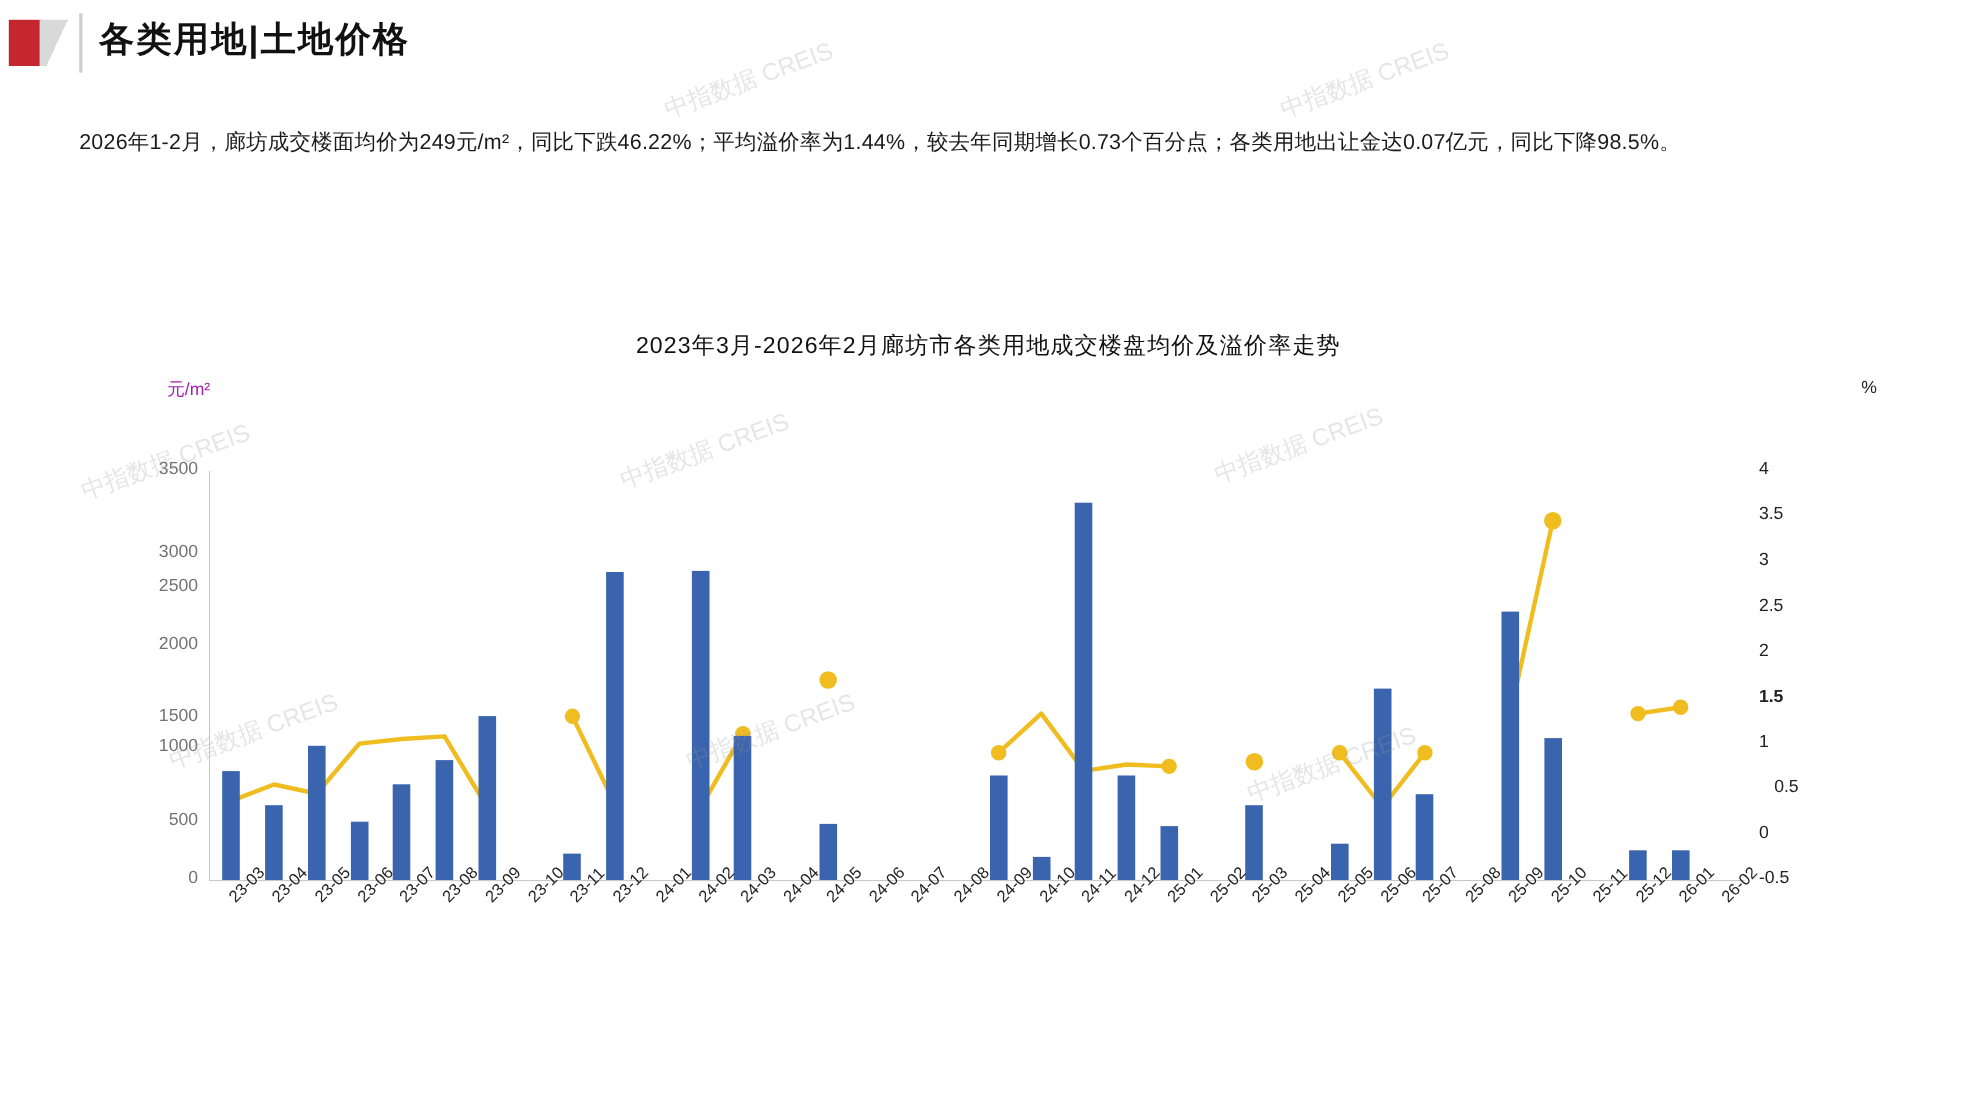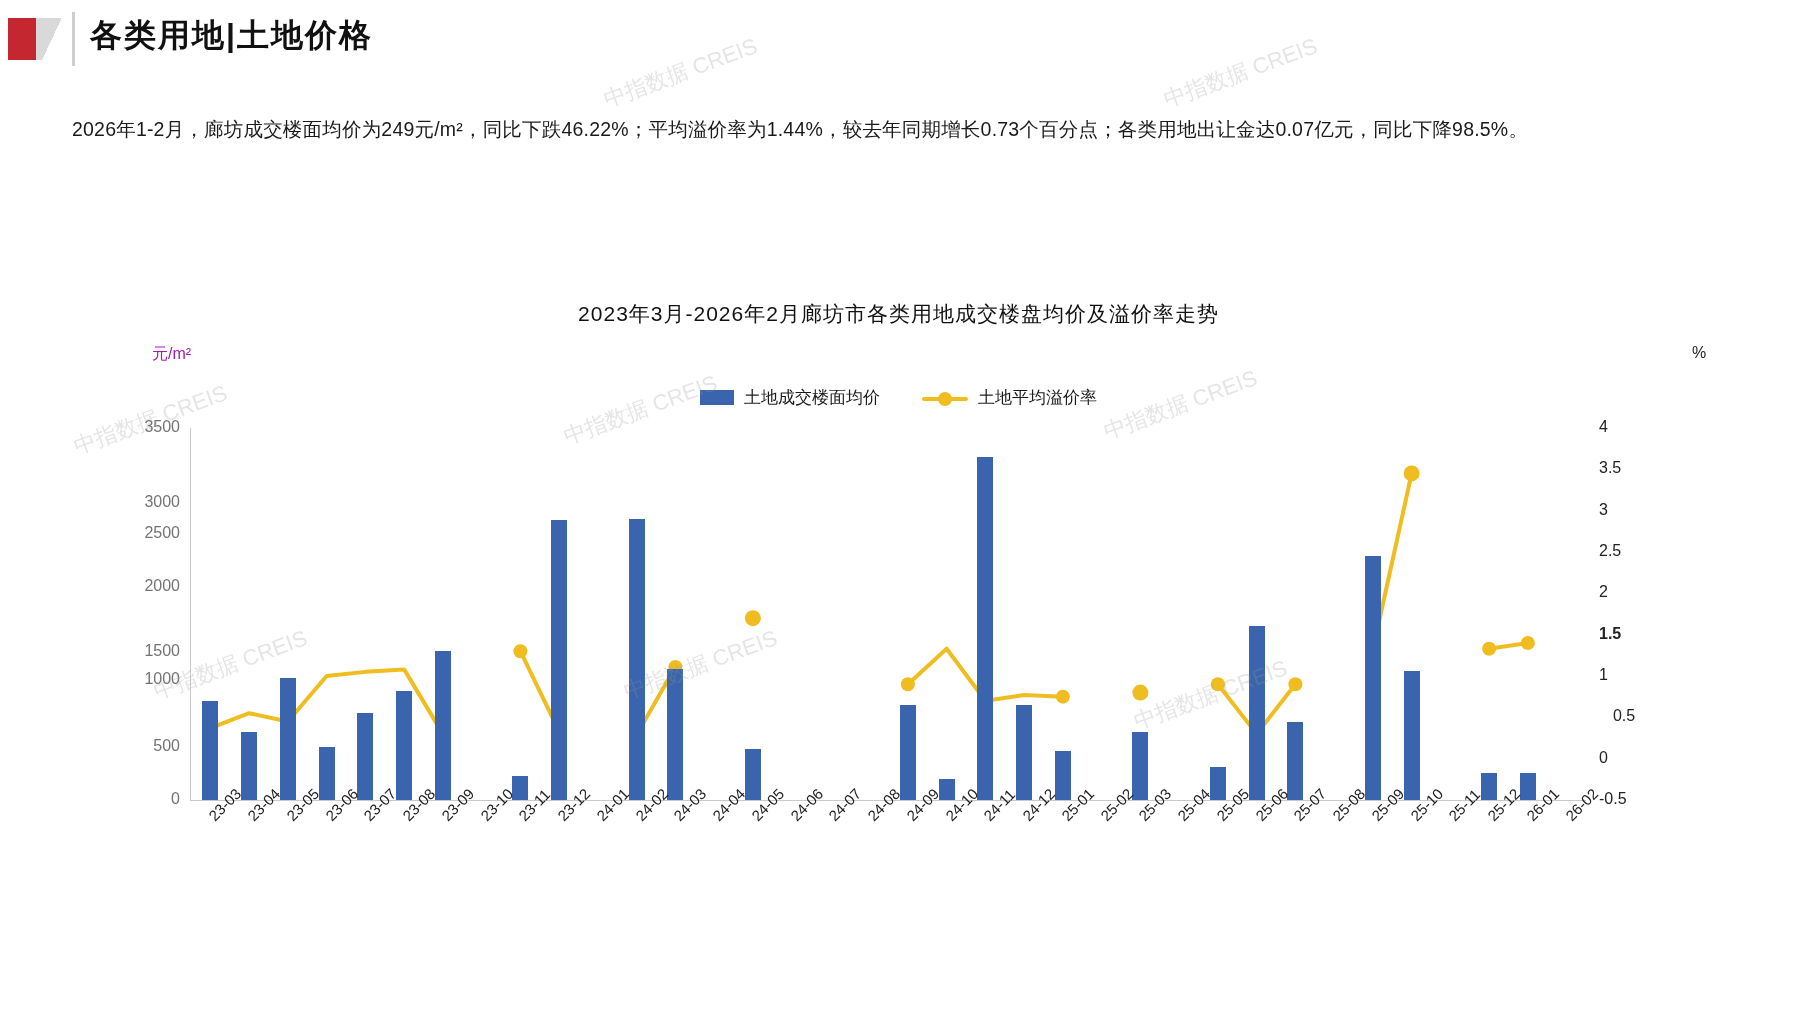--- a/index.html
+++ b/index.html
@@ -237,30 +237,20 @@
   <div class="header-title">各类用地|土地价格</div>
 </div>
 
 <div class="summary">2026年1-2月，廊坊成交楼面均价为249元/m²，同比下跌46.22%；平均溢价率为1.44%，较去年同期增长0.73个百分点；各类用地出让金达0.07亿元，同比下降98.5%。</div>
 
 <div class="chart-wrap">
   <div class="chart-title">2023年3月-2026年2月廊坊市各类用地成交楼盘均价及溢价率走势</div>
   <div class="axis-unit-left">元/m²</div>
   <div class="axis-unit-right">%</div>
 
-  <div class="legend">
-    <div class="legend-item">
-      <span class="legend-bar-swatch"></span>
-      <span>土地成交楼面均价</span>
-    </div>
-    <div class="legend-item">
-      <span class="legend-line-swatch"></span>
-      <span>土地平均溢价率</span>
-    </div>
-  </div>
 
   <div class="plot">
     <div class="plot-inner" id="plot-inner">
       <svg class="line-layer" id="line-layer" width="1395" height="372">
           <polyline points="19.375,300.08 58.125,285.2 96.875,293.4666666666667 135.625,248 174.375,243.86666666666667 213.125,241.38666666666666 251.875,305.8666666666667" fill="none" stroke="#f0bd20" stroke-width="4" stroke-linejoin="round" stroke-linecap="round"></polyline>
           <polyline points="329.375,223.2 368.125,303.38666666666666" fill="none" stroke="#f0bd20" stroke-width="4" stroke-linejoin="round" stroke-linecap="round"></polyline>
           <polyline points="445.625,306.6933333333333 484.375,238.90666666666667" fill="none" stroke="#f0bd20" stroke-width="4" stroke-linejoin="round" stroke-linecap="round"></polyline>
           <polyline points="716.875,256.26666666666665 755.625,220.72 794.375,272.8 833.125,267.0133333333333 871.875,268.66666666666663" fill="none" stroke="#f0bd20" stroke-width="4" stroke-linejoin="round" stroke-linecap="round"></polyline>
           <polyline points="1026.875,256.26666666666665 1065.625,305.8666666666667 1104.375,256.26666666666665" fill="none" stroke="#f0bd20" stroke-width="4" stroke-linejoin="round" stroke-linecap="round"></polyline>
           <polyline points="1181.875,221.54666666666668 1220.625,45.4666666666667" fill="none" stroke="#f0bd20" stroke-width="4" stroke-linejoin="round" stroke-linecap="round"></polyline>

